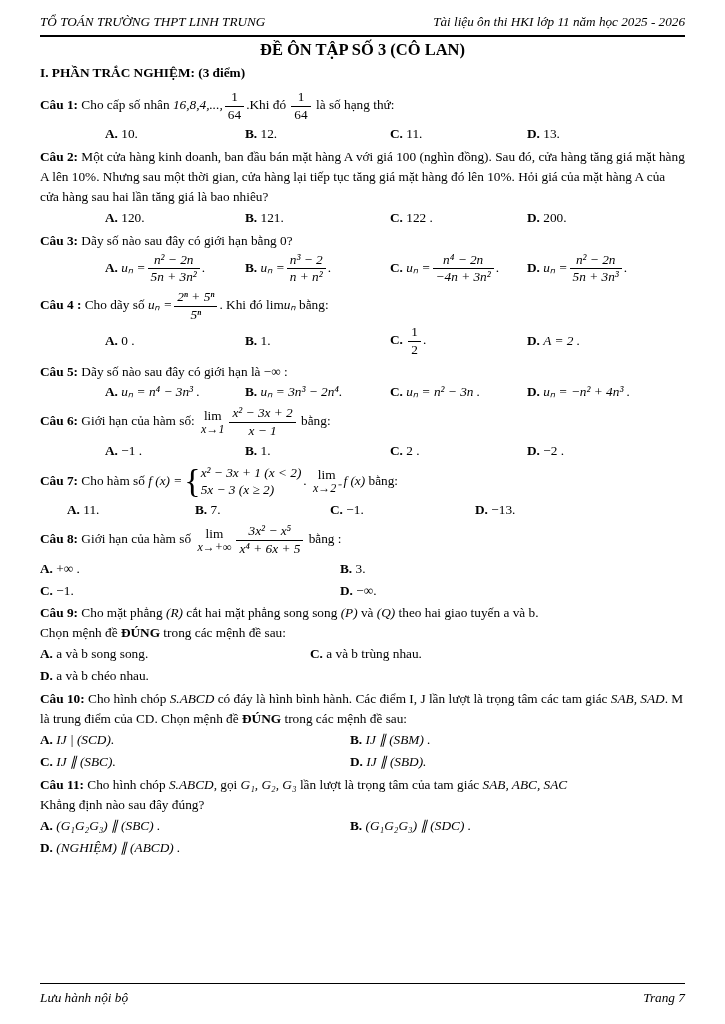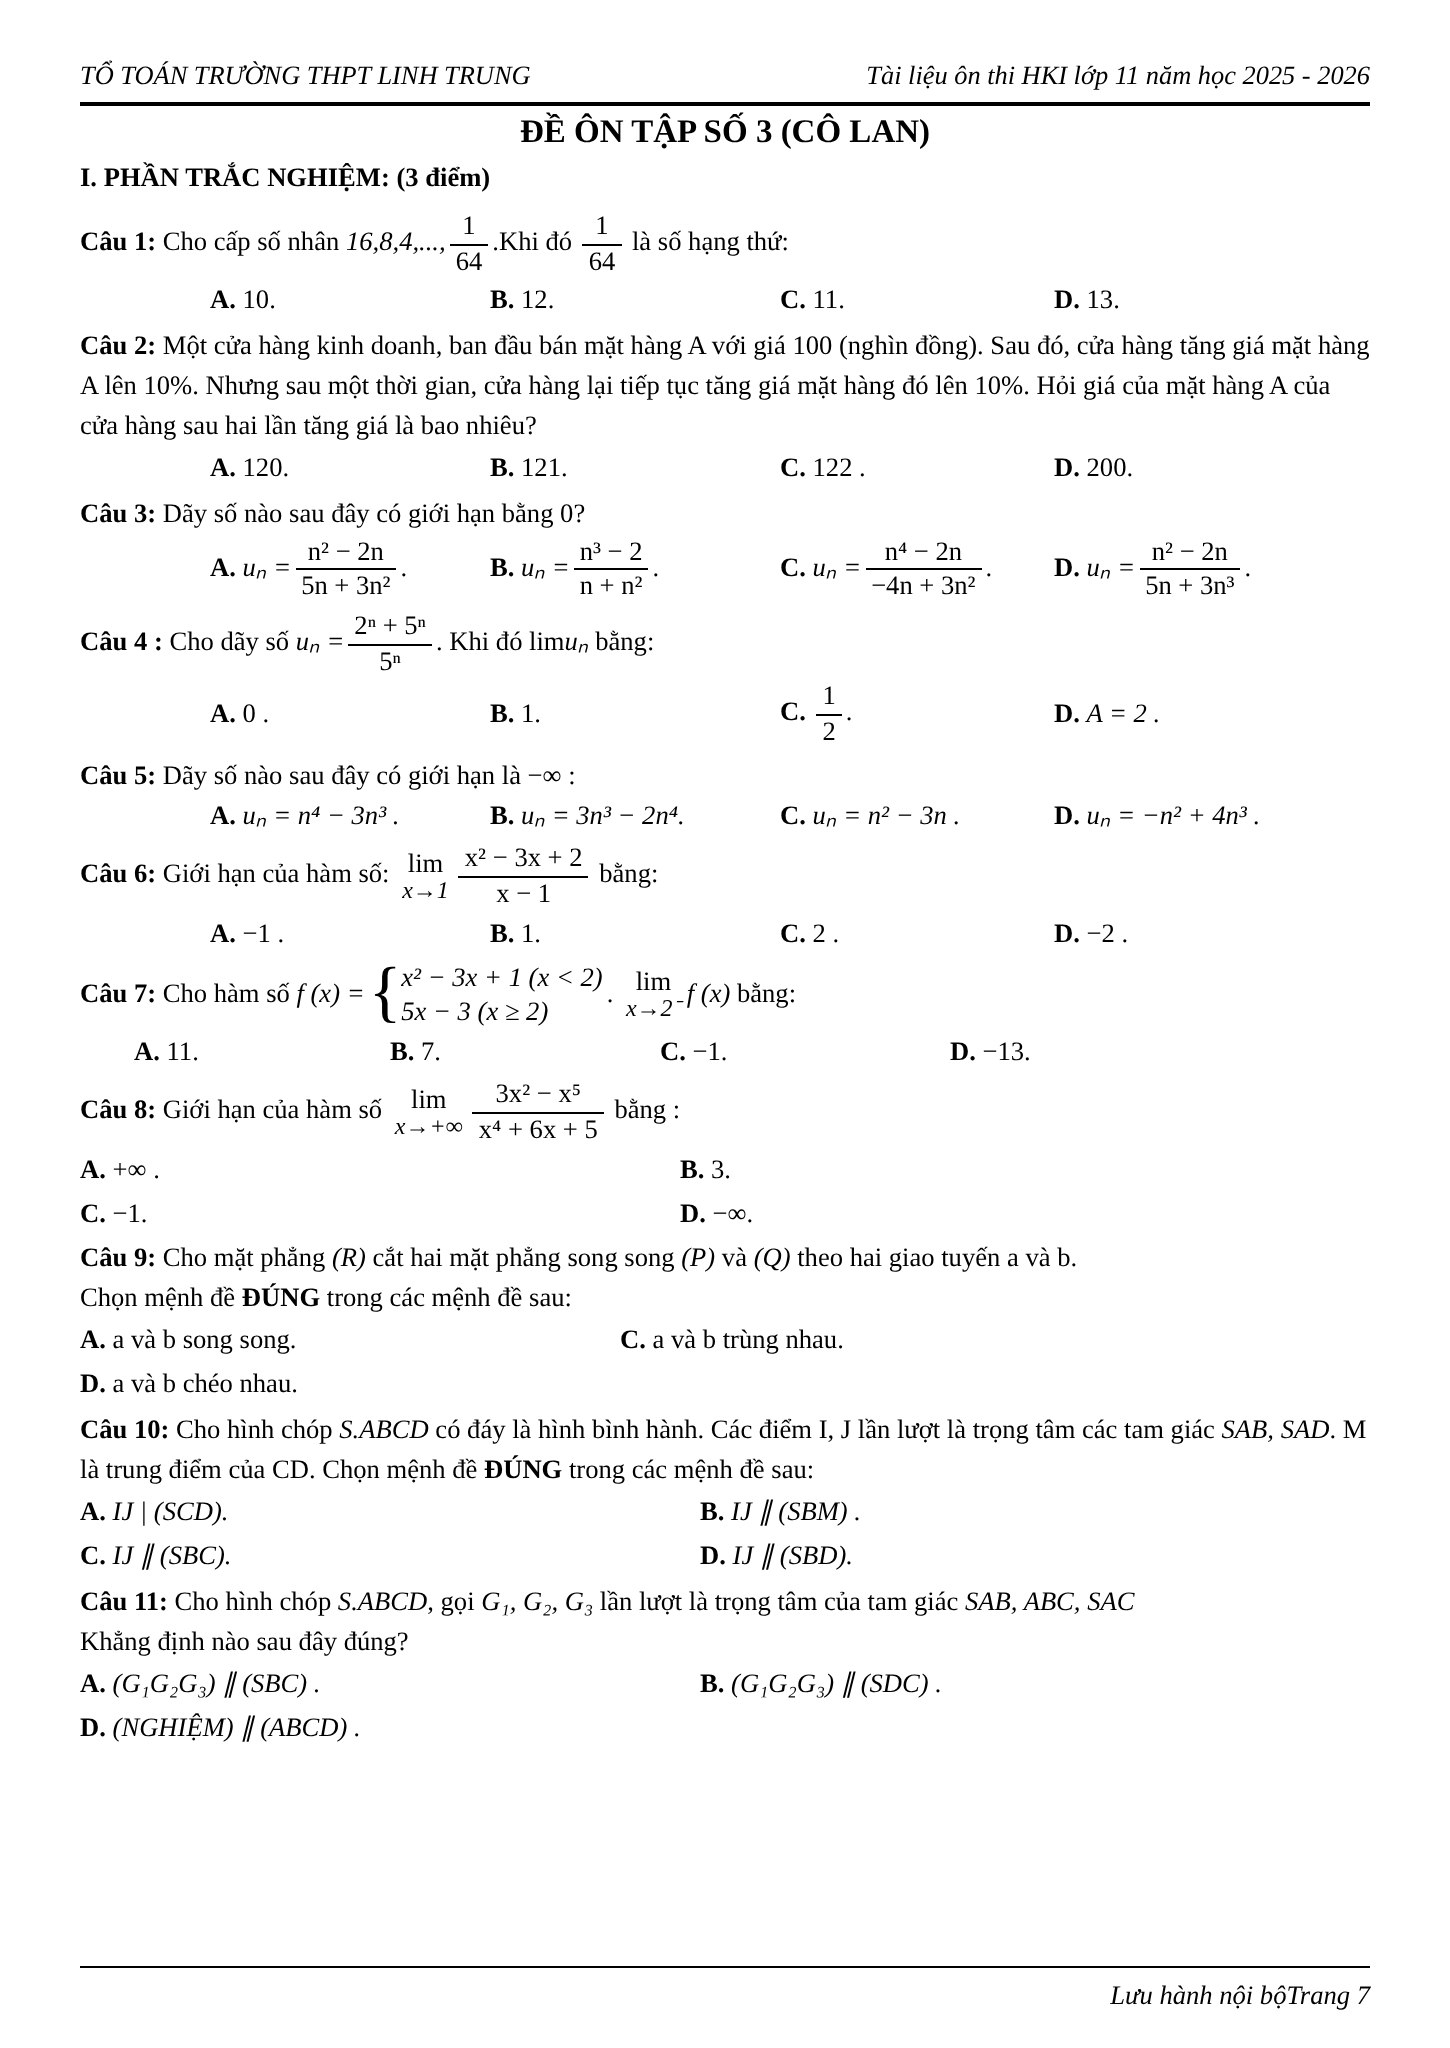--- a/index.html
+++ b/index.html
@@ -1,49 +1,49 @@
 <!DOCTYPE html>
 <html><head>
 <meta charset="utf-8">
 <style>
   html,body{margin:0;padding:0;}
   body{
     width:725px;height:1024px;position:relative;background:#ffffff;color:#000;
     font-family:"Liberation Serif",serif;font-size:13.3px;line-height:1.5;
   }
-  .page{padding:12px 40px 0 40px;margin-top:16px;}
+  .page{padding:12px 40px 0 40px;}
   .doc-header{display:flex;justify-content:space-between;font-style:italic;font-size:13.2px;
     padding-bottom:3px;border-bottom:2px solid #000;}
   .doc-title{text-align:center;font-weight:bold;font-size:16.5px;line-height:1.35;margin-top:2px;}
   .section{font-weight:bold;margin:2px 0 6px 0;font-family:Liberation Serif, serif;}
   .q{margin-bottom:3px;}
   .qtext{margin:0;}
   .qlabel{font-weight:bold;}
   .math{font-style:italic;}
   .frac{display:inline-flex;flex-direction:column;text-align:center;vertical-align:middle;
-    line-height:1.25;margin:0 2px;}
+    font-style:italic;line-height:1.25;margin:0 2px;}
   .frac.plain{font-style:normal;}
   .frac .fn{display:block;border-bottom:1px solid #000;padding:0 3px;}
   .frac .fd{display:block;padding:0 3px;}
   .lim{display:inline-flex;flex-direction:column;align-items:center;vertical-align:middle;
     line-height:1.05;margin:0 3px;}
   .lim .lt{font-style:normal;}
   .lim .lb{font-size:12px;font-style:italic;}
   .cases{display:inline-flex;align-items:center;vertical-align:middle;margin:0 2px;}
   .cases .brace{font-size:34px;font-weight:300;line-height:0.85;font-style:normal;}
   .cases .rows{display:flex;flex-direction:column;font-style:italic;line-height:1.35;}
   .opts{display:grid;margin:1px 0 3px 0;align-items:center;}
   .o1{padding-left:65px;grid-template-columns:140px 145px 137px auto;}
   .o7{padding-left:27px;grid-template-columns:128px 135px 145px auto;}
   .o8{grid-template-columns:300px auto;row-gap:2px;}
   .o9{grid-template-columns:270px auto;row-gap:2px;}
   .o10{grid-template-columns:310px auto;row-gap:2px;}
   .okey{font-weight:bold;}
   .doc-footer{position:absolute;left:40px;right:40px;bottom:16px;display:flex;
-    justify-content:flex-end;font-style:italic;border-top:1.5px solid #000;padding-top:4px;}
+    justify-content:space-between;font-style:italic;border-top:1.5px solid #000;padding-top:4px;}
 </style>
 </head>
 <body>
 
 <div class="page">
 
   <div class="doc-header">
     <span>TỔ TOÁN TRƯỜNG THPT LINH TRUNG</span>
     <span>Tài liệu ôn thi HKI lớp 11 năm học 2025 - 2026</span>
   </div>

